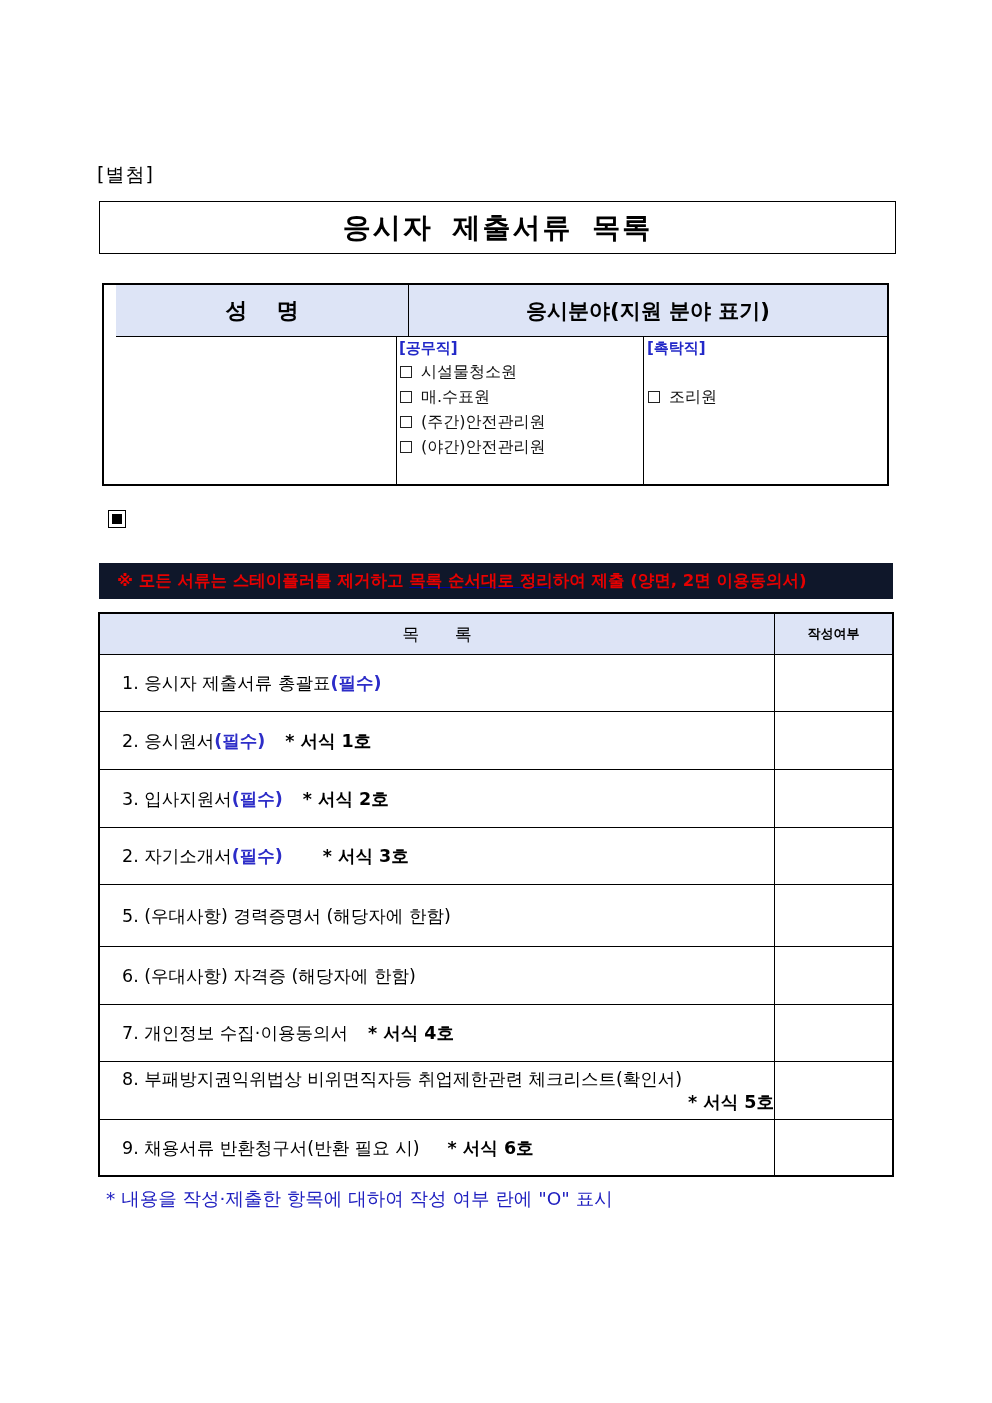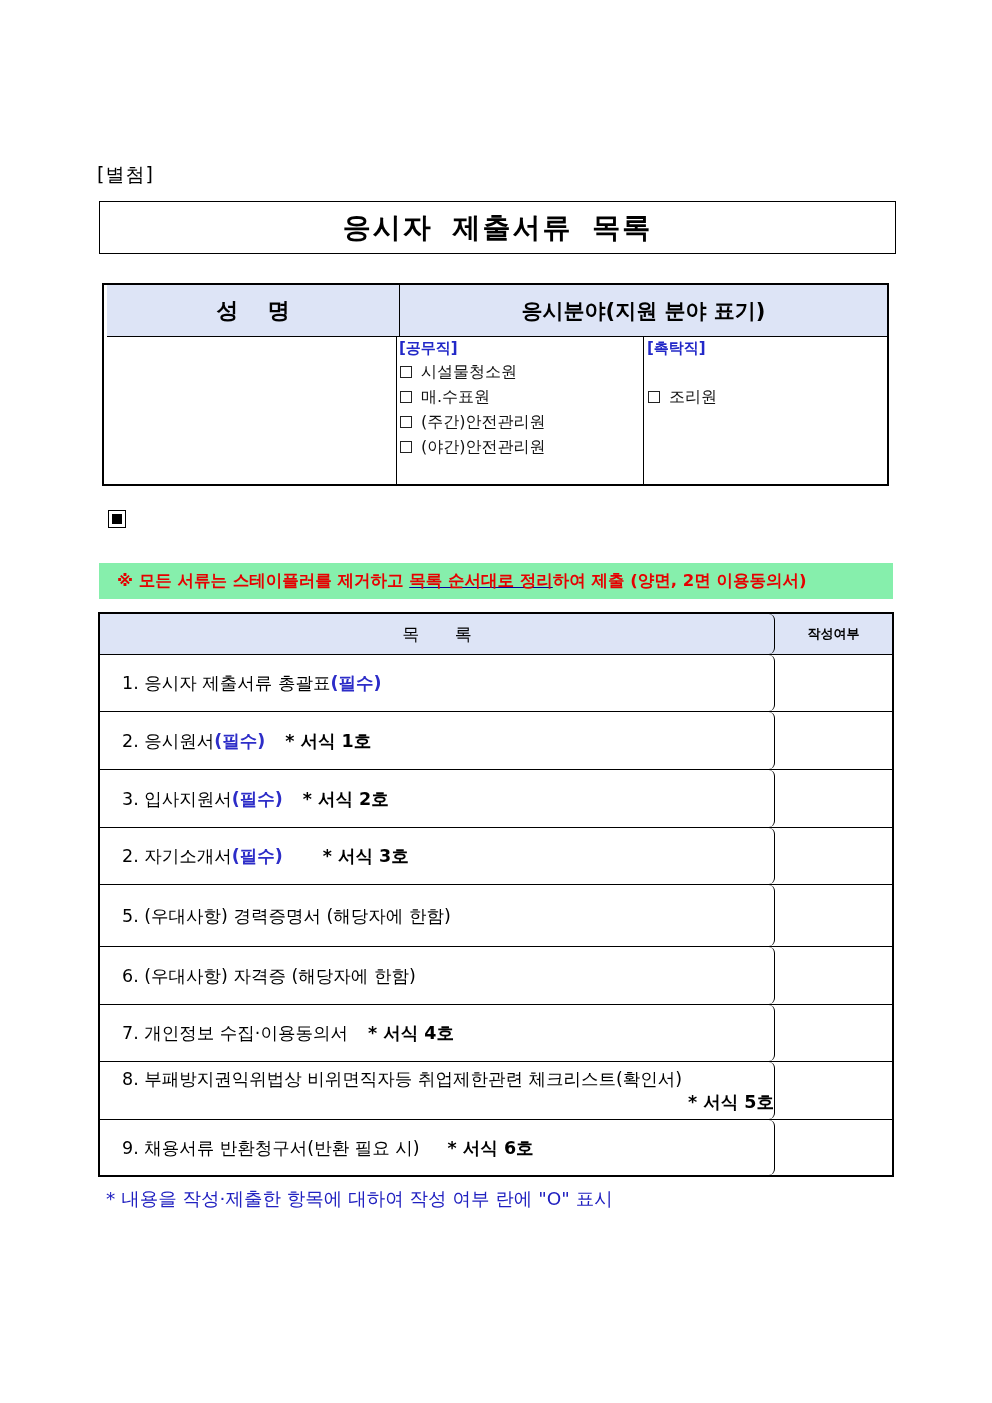--- a/index.html
+++ b/index.html
@@ -37,21 +37,21 @@
     }
 
     
     .app-table {
       left: 102px; top: 283px;
       width: 787px; height: 203px;
       border: 2px solid #000;
       box-sizing: border-box;
     }
     .app-head {
-      position: absolute; left: 3px; top: 0; right: 0; height: 51px;
+      position: absolute; left: 12px; top: 0; right: 0; height: 51px;
       background: #dde4f6;
       border-bottom: 1px solid #000;
     }
     .app-head .h-name {
       position: absolute; left: 0; top: 0; width: 292px; height: 51px;
       border-right: 1px solid #000;
       display: flex; align-items: center; justify-content: center;
       font-size: 22px; font-weight: bold; word-spacing: 22px;
     }
     .app-head .h-field {
@@ -115,21 +115,21 @@
       width: 10px; height: 10px; background: #000; display: block;
     }
     .section-head .txt {
       font-family: "DejaVu Serif", "Liberation Serif", serif;
       font-size: 25px;
     }
 
     .notice {
       left: 99px; top: 563px;
       width: 794px; height: 36px;
-      background: #86efac;
+      background: #0f172a;
       display: flex; align-items: center;
       padding-left: 18px;
       box-sizing: border-box;
       color: #e60000;
       font-weight: bold;
       font-size: 16.5px;
       white-space: nowrap;
     }
     .notice .ul {
       text-decoration: underline;
@@ -150,21 +150,20 @@
     }
     .row:first-child { border-top: none; }
     .row .c-item {
       width: 675px;
       border-right: 1px solid #000;
       box-sizing: border-box;
       display: flex; align-items: center;
       padding-left: 22px;
       font-size: 17.5px;
       white-space: nowrap;
-      border-radius: 6px;
     }
     .row .c-done {
       flex: 1;
     }
     .row.head {
       background: #dde4f6;
       height: 40px;
     }
     .row.head .c-item {
       justify-content: center;

